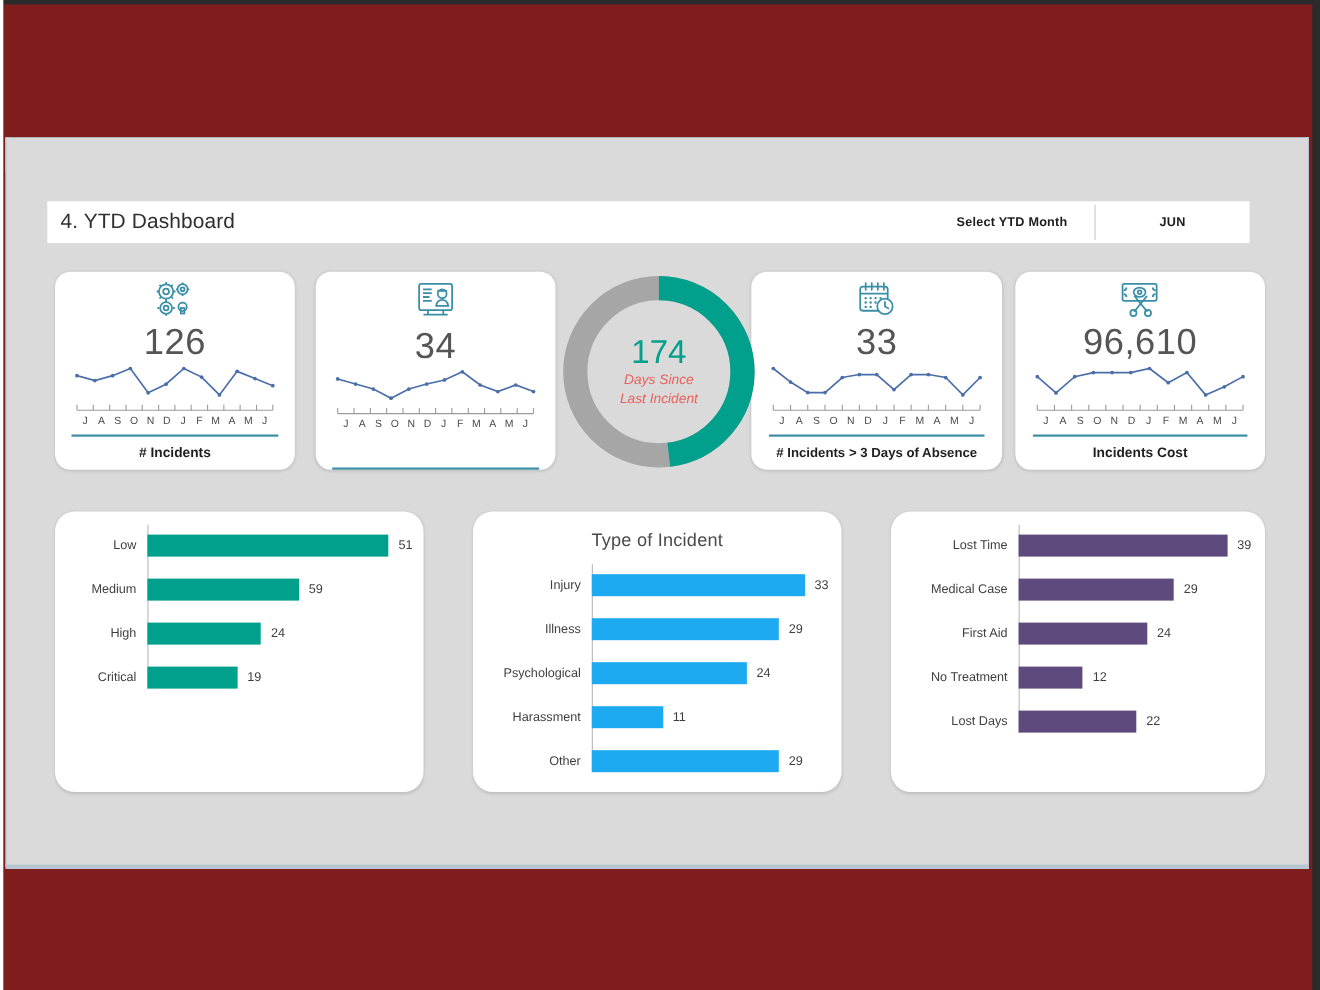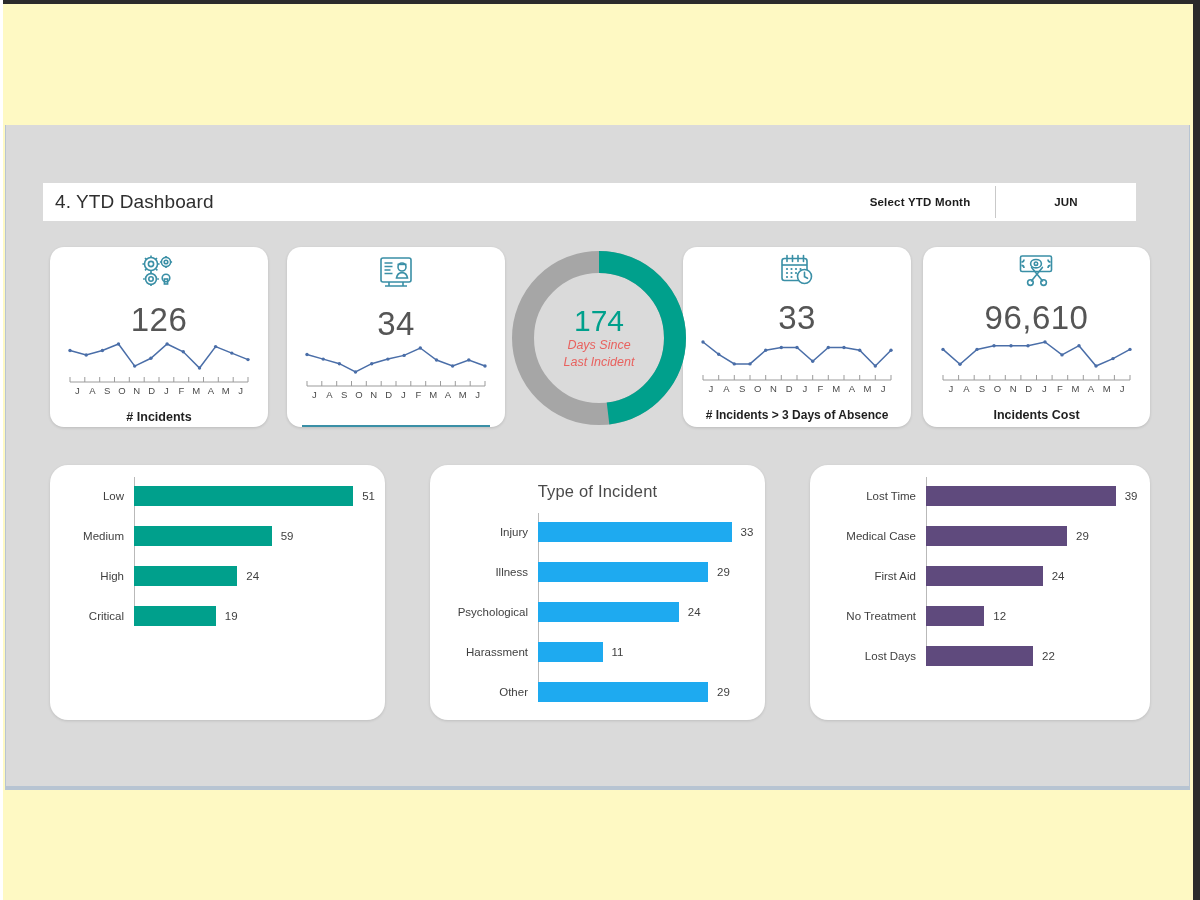--- a/index.html
+++ b/index.html
@@ -4,21 +4,21 @@
 <style>
   * { box-sizing: border-box; margin: 0; padding: 0; }
   html, body {
     width: 1200px; height: 900px;
     background: #ffffff;
     font-family: "Liberation Sans", sans-serif;
     overflow: hidden;
   }
 
   
-  #page { position: relative; width: 1200px; height: 900px; background:#fef9c3; }
+  #page { position: relative; width: 1200px; height: 900px; background:#7f1d1d; }
   .edge-top    { position:absolute; left:0; top:0; width:1200px; height:4px; background:#2b2b2b; }
   .edge-right  { position:absolute; right:0; top:0; width:7px;  height:900px; background:#2b2b2b; }
   .edge-left   { position:absolute; left:0;  top:0; width:3px;  height:900px; background:#ffffff; }
 
   
   #slide {
     position:absolute; left:5px; top:125px; width:1185px; height:663px;
     background:#dadada;
     border:1px solid #b7c4d2;
     border-top:none;
@@ -66,21 +66,21 @@
     display:flex; flex-direction:column; align-items:center;
   }
   #kpi-0 { left:0px;   width:218px; }
   #kpi-1 { left:237px; width:218px; }
   #kpi-3 { left:633px; width:228px; }
   #kpi-4 { left:873px; width:227px; }
 
   .kpi-icon { height:40px; margin-top:6px; display:flex; align-items:center; justify-content:center; }
   .kpi-value {
     font-size:33px; color:#555555; font-weight:400; line-height:1;
-    margin-top:14px; letter-spacing:.5px;
+    margin-top:4px; letter-spacing:.5px;
   }
   .kpi-spark { margin-top:4px; }
   .kpi-divider { width:86%; height:2px; background:#3a8fa6; margin-top:auto; }
   .kpi-label {
     width:100%; text-align:center;
     font-size:12.5px; font-weight:bold; color:#1f1f1f;
     padding:7px 2px 9px 2px; white-space:nowrap;border-radius:6px;
   }
   #kpi-3 .kpi-label { font-size:12px; }
 

